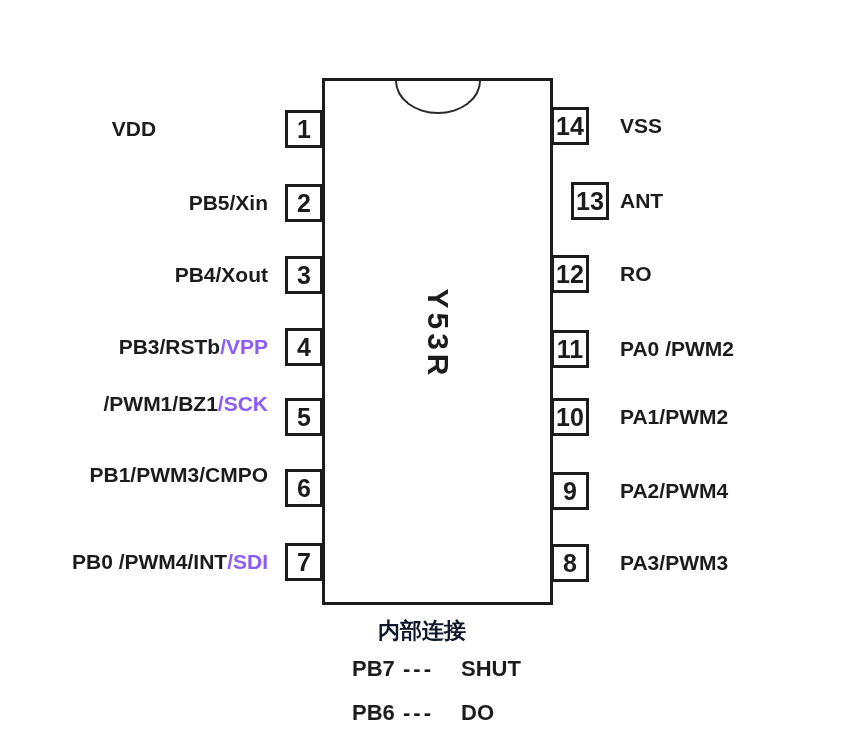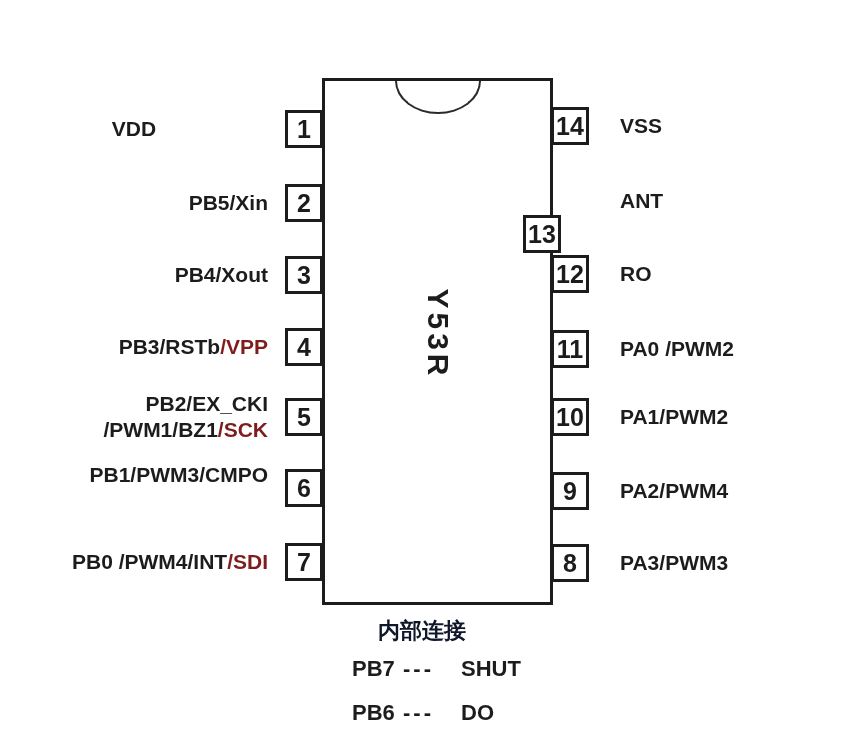--- a/index.html
+++ b/index.html
@@ -79,21 +79,21 @@
   .pin-label.left {
     left: 0;
     width: 268px;
     text-align: right;
   }
   .pin-label.right {
     left: 620px;
     text-align: left;
   }
   .pin-label .line { display: block; }
-  .muted { color: #7f1d1d; }
+  .muted { color: #8b5cf6; }
   
   .footer-title {
     position: absolute;
     left: 322px;
     top: 616px;
     width: 200px;
     text-align: center;
     font-size: 22px;
     font-weight: 600;
     color: #0f172a;
@@ -141,42 +141,41 @@
       <div class="pin-box" style="left: 285px; top: 328px;">
         <span>4</span>
       </div>
       <div class="pin-label left" style="top: 334px;">
         <span class="line"><span>PB3/RSTb</span><span class="muted">/VPP</span></span>
       </div>
       <div class="pin-box" style="left: 285px; top: 398px;">
         <span>5</span>
       </div>
       <div class="pin-label left" style="top: 391px;">
-        <span class="line"><span>PB2/EX_CKI</span></span>
         <span class="line"><span>/PWM1/BZ1</span><span class="muted">/SCK</span></span>
       </div>
       <div class="pin-box" style="left: 285px; top: 469px;">
         <span>6</span>
       </div>
       <div class="pin-label left" style="top: 462px;">
         <span class="line"><span>PB1/PWM3/CMPO</span></span>
       </div>
       <div class="pin-box" style="left: 285px; top: 543px;">
         <span>7</span>
       </div>
       <div class="pin-label left" style="top: 549px;">
         <span class="line"><span>PB0 /PWM4/INT</span><span class="muted">/SDI</span></span>
       </div>
       <div class="pin-box" style="left: 551px; top: 107px;">
         <span>14</span>
       </div>
       <div class="pin-label right" style="top: 113px;">
         <span class="line"><span>VSS</span></span>
       </div>
-      <div class="pin-box" style="left: 523px; top: 182px; margin-top: 33px;">
+      <div class="pin-box" style="left: 571px; top: 182px;">
         <span>13</span>
       </div>
       <div class="pin-label right" style="top: 188px;">
         <span class="line"><span>ANT</span></span>
       </div>
       <div class="pin-box" style="left: 551px; top: 255px;">
         <span>12</span>
       </div>
       <div class="pin-label right" style="top: 261px;">
         <span class="line"><span>RO</span></span>

